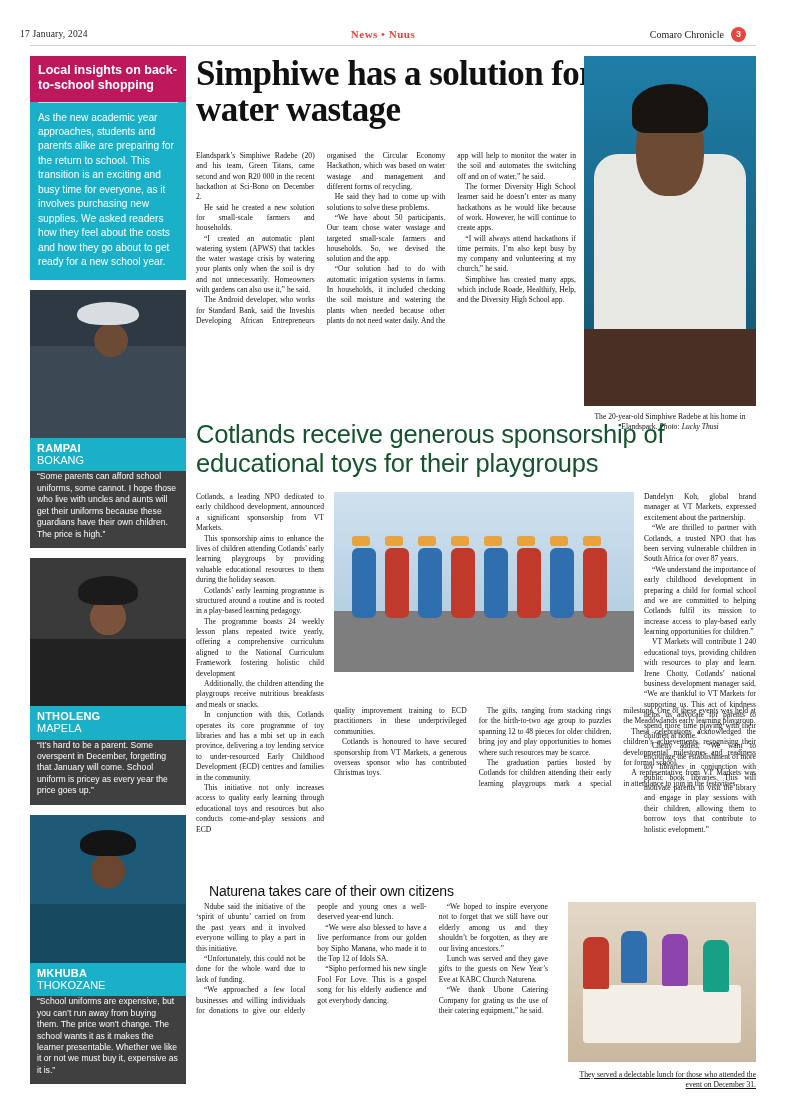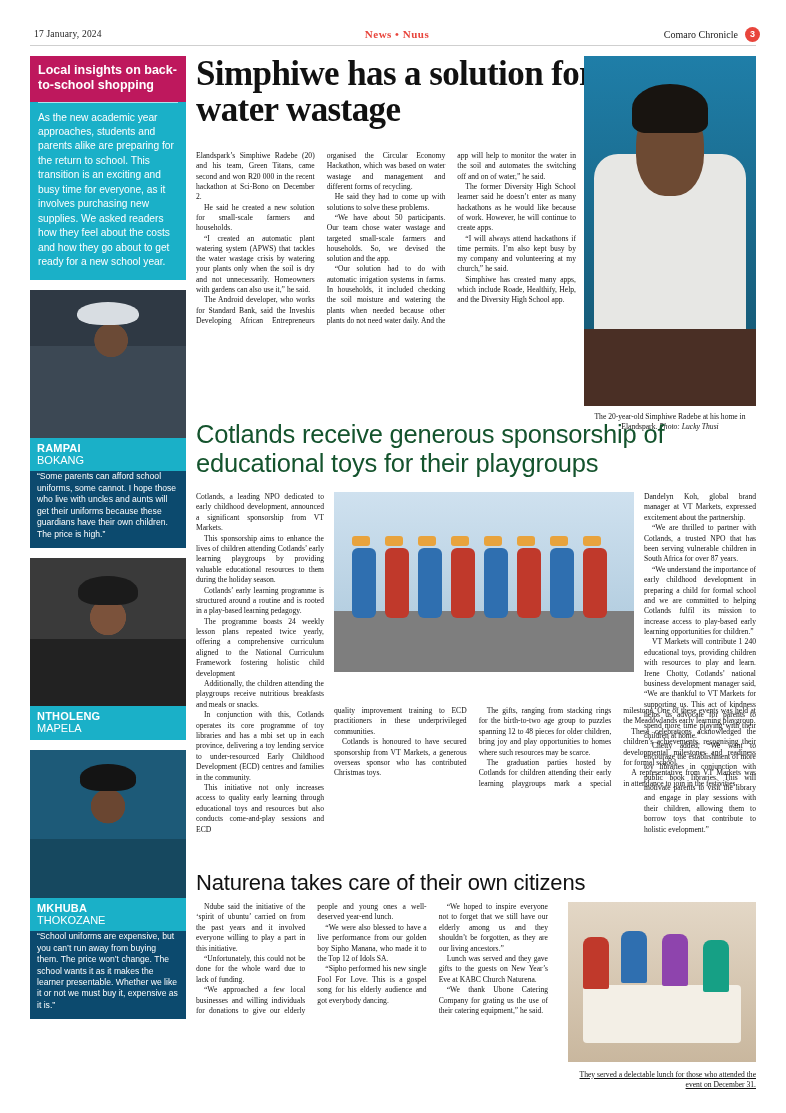--- a/index.html
+++ b/index.html
@@ -9,21 +9,21 @@
     background: #ffffff;
     font-family: "Liberation Serif", serif;
     color: #111;
     position: relative;
     overflow: hidden;
   }
   .page { position: relative; width: 786px; height: 1113px; padding: 0; }
 
   
   .masthead {
-    position: absolute; left: 34px; top: 22px; width: 726px; height: 24px;
+    position: absolute; left: 20px; top: 22px; width: 726px; height: 24px;
     display: flex; align-items: center; justify-content: space-between;
     font-family: "Liberation Serif", serif;
     gap: 28px;
   }
   .masthead .date { font-size: 9.5px; color: #222; letter-spacing: .2px; }
   .masthead .section {
     font-size: 11px; color: #e8453c; font-weight: bold; letter-spacing: .5px;
     position: absolute; left: 50%; transform: translateX(-50%);
   }
   .masthead .right { display:flex; align-items:center; gap:7px; }
@@ -51,21 +51,21 @@
 
   .vox { margin-top: 10px; width: 156px; }
   .vox-photo { width: 156px; height: 148px; background: #555; overflow: hidden; position: relative; }
   .vox-name {
     background: #1ab0c8; color: #fff; font-family: "Liberation Sans", sans-serif;
     padding: 4px 7px 5px 7px; line-height: 1.12;
   }
   .vox-name .first { font-size: 11px; font-weight: bold; letter-spacing:.2px;}
   .vox-name .last { font-size: 11px; font-weight: normal; }
   .vox-quote {
-    background: #0c4a6e; color: #fff; font-family: "Liberation Sans", sans-serif;
+    background: #404040; color: #fff; font-family: "Liberation Sans", sans-serif;
     font-size: 8.6px; line-height: 1.33; padding: 0 7px 8px 7px;
   }
 
   
   .ph { position:absolute; inset:0; }
   .ph.p1 { background:
       radial-gradient(circle at 52% 34%, #6b4a36 0 13%, transparent 13.5%),
       linear-gradient(#2f3944 0 38%, #3c4854 38% 100%),
       linear-gradient(#8a98a6,#6d7b89); }
   .ph.p1::after{content:"";position:absolute;left:30%;top:8%;width:40%;height:16%;background:#d8dde2;border-radius:50% 50% 40% 40%;}
@@ -136,21 +136,21 @@
     position:absolute; left:138px; top: 286px; width: 422px;
     column-count: 3; column-gap: 12px; font-size:7.6px; line-height:1.37; text-align:justify;
   }
   .sec2-cols-left p, .sec2-cols-right p, .sec2-cols-bottom p { margin:0; text-indent:8px; }
   .sec2-cols-left p.first, .sec2-cols-right p.first, .sec2-cols-bottom p.first { text-indent:0; }
 
   
   .sec3 { position:absolute; left:196px; top: 870px; width: 560px; }
   h3.head3 {
     font-family: "Liberation Sans", sans-serif;
-    font-weight: normal; font-size: 22px; margin:0; letter-spacing:-0.2px;
+    font-weight: normal; font-size: 14px; margin:13px; letter-spacing:-0.2px;
   }
   .sec3-cols { position:absolute; left:0; top:32px; width: 352px; column-count:3; column-gap:12px;
     font-size:7.6px; line-height:1.37; text-align:justify; }
   .sec3-cols p { margin:0; text-indent:8px; }
   .sec3-cols p.first { text-indent:0; }
   .sec3-photo {
     position:absolute; right:0; top:32px; width:188px; height:160px;
     background: linear-gradient(#e3d7c6,#c9b79e); overflow:hidden;
   }
   .sec3-photo .tbl { position:absolute; left:8%; top:52%; width:84%; height:36%; background:#f3efe6; border-radius:4px;}
@@ -195,20 +195,21 @@
     </div>
 
     <div class="vox">
       <div class="vox-photo">
           <div class="ph p2"></div>
         </div>
       <div class="vox-name">
         <div class="first">NTHOLENG</div>
         <div class="last">MAPELA</div>
       </div>
+      <div class="vox-quote">“It’s hard to be a parent. Some overspent in December, forgetting that January will come. School uniform is pricey as every year the price goes up.”</div>
     </div>
 
     <div class="vox">
       <div class="vox-photo">
           <div class="ph p3"></div>
         </div>
       <div class="vox-name">
         <div class="first">MKHUBA</div>
         <div class="last">THOKOZANE</div>
       </div>

